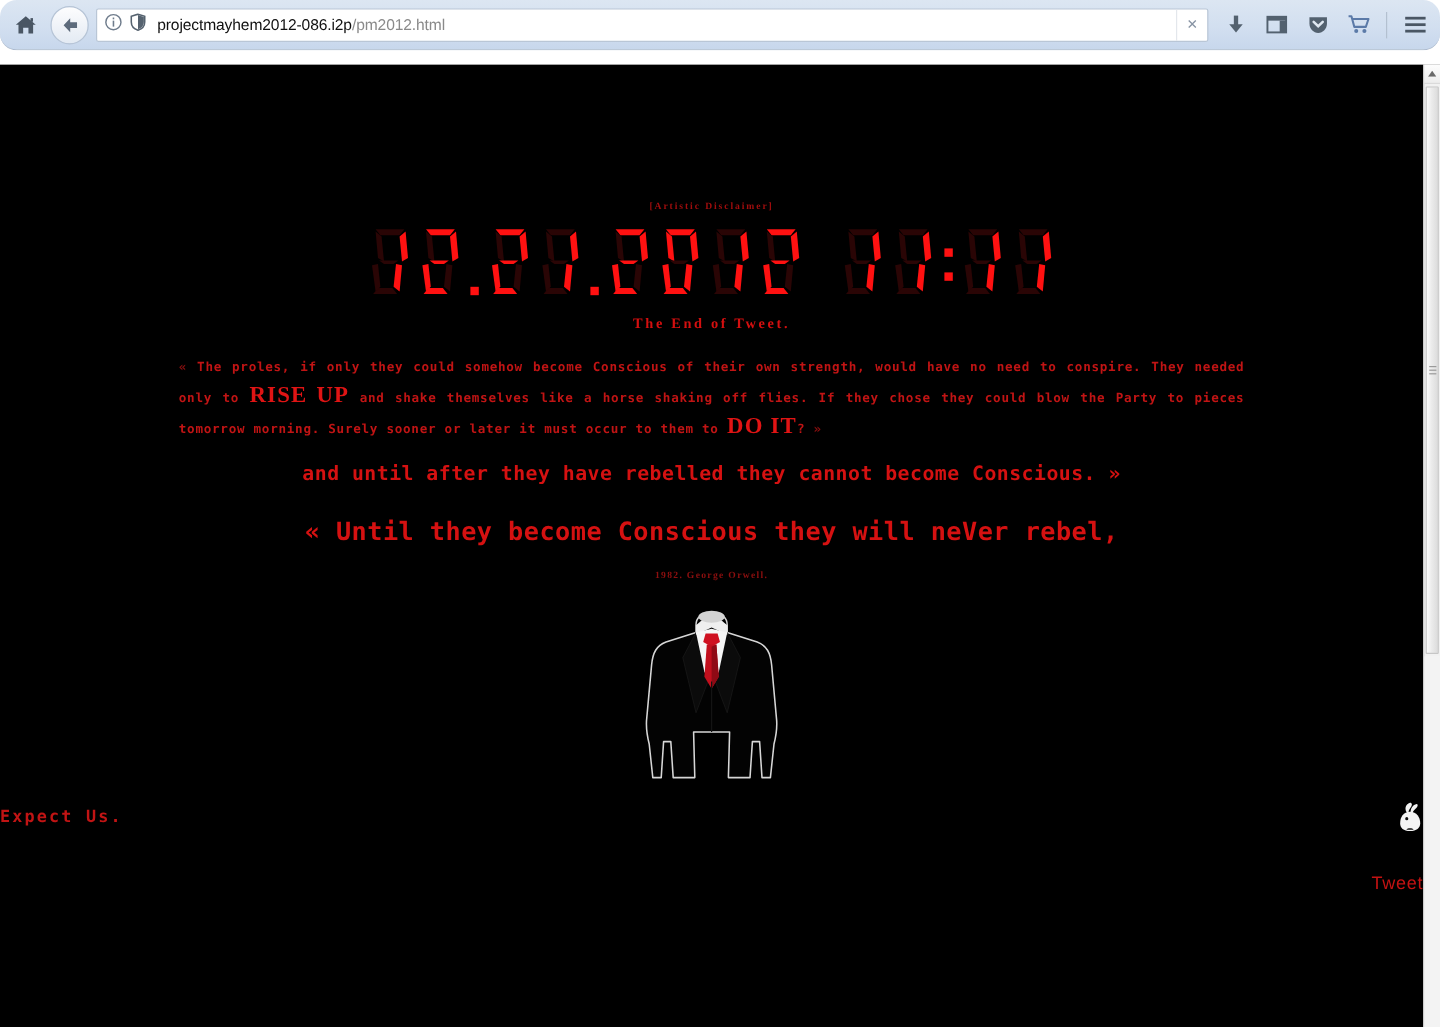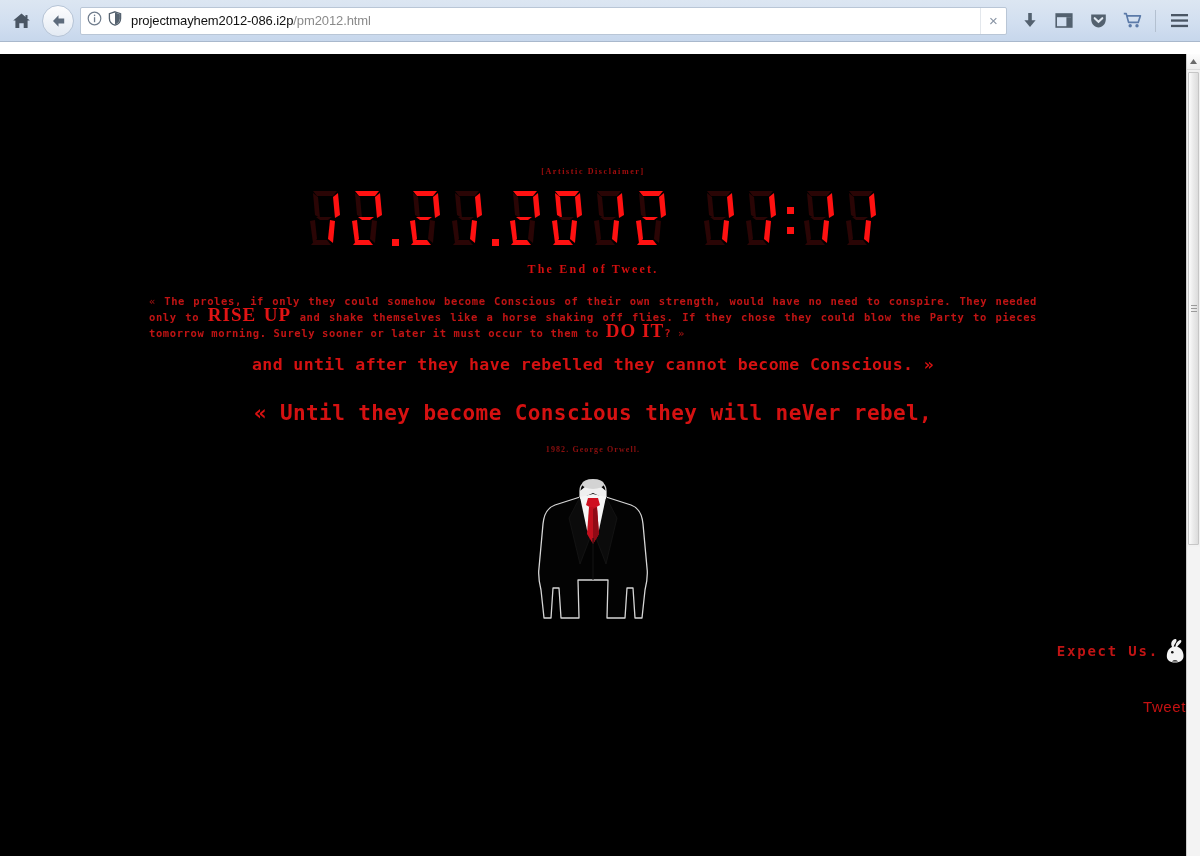--- a/index.html
+++ b/index.html
@@ -9,21 +9,21 @@
     font-family: "Liberation Sans", sans-serif;
     overflow: hidden;
   }
 
   
   #browser-chrome {
     position: absolute; left: 0; top: 0;
     width: 1200px; height: 42px;
     background: linear-gradient(to bottom, #dce6f2 0%, #d2dff0 55%, #c7d7ec 100%);
     border-bottom: 1px solid #a9b8cc;
-    display: flex; align-items: center;
+    display: flex; align-items: center; border-radius: 14px;
   }
   .chrome-icon-btn {
     width: 34px; height: 34px;
     display: flex; align-items: center; justify-content: center;
     flex: 0 0 auto;
   }
   #home-button { margin-left: 4px; }
   #back-button {
     width: 32px; height: 32px; border-radius: 50%;
     background: linear-gradient(to bottom,#fdfdfe,#e3eaf3);
@@ -165,21 +165,21 @@
     letter-spacing: 0.5px;
   }
   .counter-label { transform: scaleY(1.15); }
 
   #proles-paragraph {
     margin: 18px auto 0 auto;
     width: 888px;
     text-align: justify;
     font-family: "DejaVu Sans Mono", monospace;
     font-size: 10.5px;
-    line-height: 13px;
+    line-height: 23px;
     letter-spacing: 0.6px;
     color: #c11414;
     font-weight: bold;
   }
   #proles-paragraph .big {
     font-family: "Liberation Serif", serif;
     font-size: 19px;
     font-weight: bold;
     color: #e01414;
     letter-spacing: 1px;
@@ -210,21 +210,21 @@
     color: #8d0f0f;
   }
 
   #anon-figure {
     margin: 18px auto 0 auto;
     width: 120px; height: 150px;
   }
 
   #expect-row {
     margin-top: 16px;
-    display: flex; align-items: center; justify-content: flex-end;
+    display: flex; align-items: center; justify-content: space-between;
     gap: 5px;
   }
   #expect-us-text {
     font-family: "DejaVu Sans Mono", monospace;
     font-size: 14px;
     font-weight: bold;
     letter-spacing: 1.8px;
     color: #c11414;
   }
   #rabbit-icon { width: 22px; height: 26px; }

